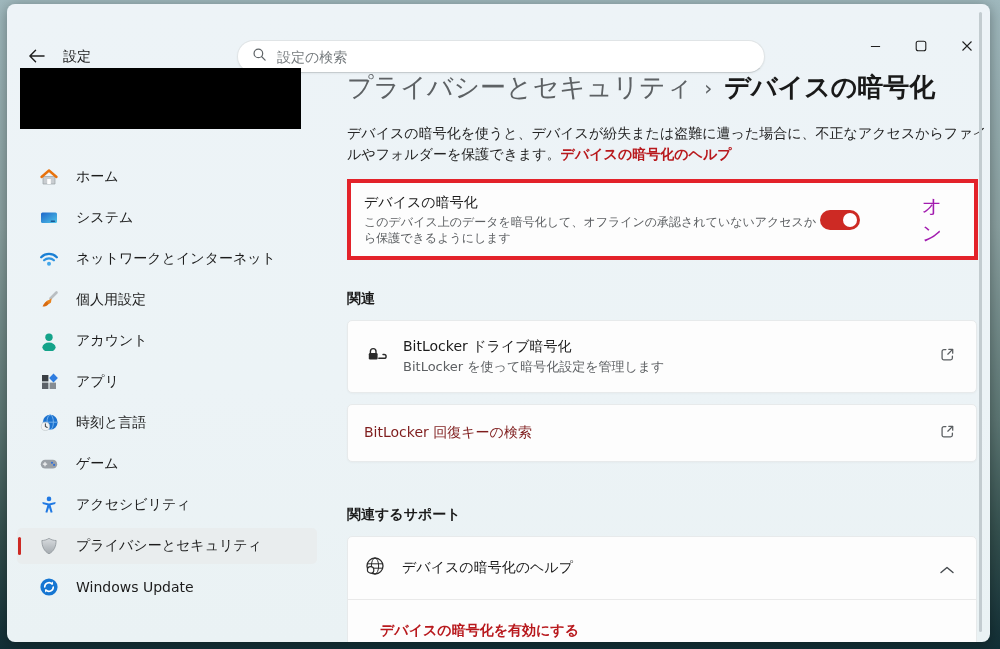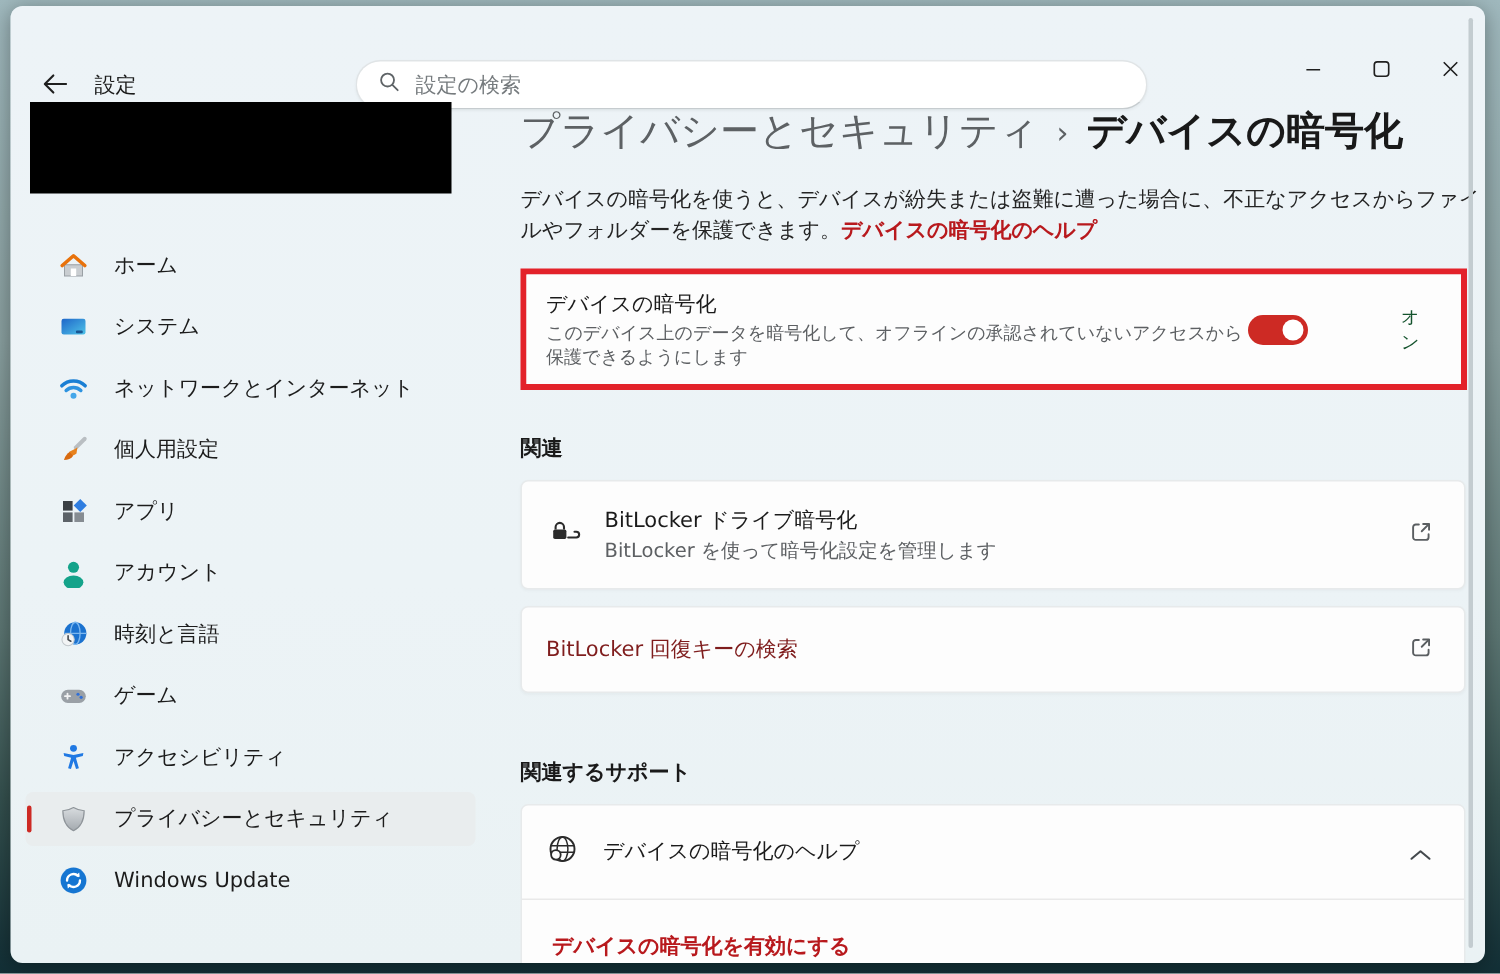--- a/index.html
+++ b/index.html
@@ -53,41 +53,41 @@
 
   .highlight { margin-top:14px; width:631px; border:4px solid var(--highlight-red,#e3222a); background:#fdfdfd; }
   .enc-card { width:100%; height:73px; background:#fdfdfd; display:flex; align-items:center; padding:0 18px 0 13px; }
   .enc-text { width:478px; }
   .enc-title { font-size:14px; color:#1b1b1b; margin-bottom:2px; }
   .enc-sub { font-size:12px; line-height:16px; color:#5d6063; }
   .enc-toggle-zone { margin-left:auto; display:flex; align-items:center; gap:14px; }
   .toggle { width:40px; height:20px; border-radius:10px; background:var(--accent-red,#cd2a24);
     position:relative; cursor:pointer; flex:none; }
   .toggle .knob { position:absolute; right:3px; top:3px; width:14px; height:14px; border-radius:50%; background:#fff; }
-  .toggle-label { font-size:12px; color:#14532d;margin-left:48px; }
+  .toggle-label { font-size:20px; color:#a21caf;margin-left:48px; }
 
   .section-h { font-size:14px; font-weight:bold; color:#1a1a1a; }
   .h-related { margin-top:30px; }
   .h-support { margin-top:44px; }
 
   .card { width:630px; background:#fdfdfd; border:1px solid #e7eaeb; border-radius:5px;
     display:flex; align-items:center; box-shadow:0 1px 2px rgba(0,0,0,.03); }
   .card1 { margin-top:12px; height:73px; padding:0 20px 0 18px; gap:15px; cursor:pointer; }
   .card2 { margin-top:11px; height:58px; padding:0 20px 0 16px; cursor:pointer; }
   .card-title { font-size:14px; color:#1b1b1b; margin-bottom:2px; }
   .card-sub { font-size:13px; color:#5d6063; }
   .card-single { font-size:14px; color:#7f1d1d; }
   .spacer { flex:1; }
 
   .help-card { margin-top:12px; width:630px; background:#fdfdfd; border:1px solid #e7eaeb;
     border-radius:5px; height:160px; overflow:hidden; }
   .help-row { height:62px; display:flex; align-items:center; padding:0 22px 0 16px; gap:16px; cursor:pointer; }
   .help-title { font-size:14px; color:#1b1b1b; }
   .help-divider { height:1px; background:#e9e9e9; margin:0; }
-  .help-link-row { padding:20px 0 0 20px; }
+  .help-link-row { padding:20px 0 0 32px; }
   .help-link { font-size:14px; font-weight:bold; color:var(--link-red,#b8191d); cursor:pointer; }
 
   .scrollbar { position:absolute; right:8px; top:8px; bottom:10px; width:3px;
     border-radius:2px; background:#c3ccd0; }
 </style>
 </head>
 <body>
 
 <div class="window">
 
@@ -176,37 +176,37 @@
                 <path d="M7.2 11.2 C9 10 10.8 10 12.6 8.2 L12 12.4 C10.4 14 8.6 13.8 7 14.4 Z" fill="#e8821d"></path>
                 <path d="M3.6 16.6 C4.6 13.8 5.8 12.4 7.4 11.4 L9.8 13.8 C8.6 15.8 6.2 16.6 3.6 16.6 Z" fill="#d86a10"></path>
               </svg>
             </span>
           <span class="label">個人用設定</span>
         </div>
 
         <div class="nav-item">
           <span class="nav-icon">
               <svg viewBox="0 0 20 20">
+                <circle cx="10" cy="6.2" r="3.7" fill="#14a38a"></circle>
+                <ellipse cx="10" cy="16.2" rx="6.6" ry="4.6" fill="#14a38a"></ellipse>
+              </svg>
+            </span>
+          <span class="label">アカウント</span>
+        </div>
+
+        <div class="nav-item">
+          <span class="nav-icon">
+              <svg viewBox="0 0 20 20">
                 <rect x="3" y="3" width="6.4" height="6.4" fill="#3a3f44"></rect>
                 <rect x="3" y="10.6" width="6.4" height="6.4" fill="#5c6268"></rect>
                 <rect x="10.6" y="10.6" width="6.4" height="6.4" fill="#868c92"></rect>
                 <rect x="11.4" y="2.9" width="6.2" height="6.2" transform="rotate(45 14.5 6)" fill="#2f7de0"></rect>
               </svg>
             </span>
           <span class="label">アプリ</span>
-        </div>
-
-        <div class="nav-item">
-          <span class="nav-icon">
-              <svg viewBox="0 0 20 20">
-                <circle cx="10" cy="6.2" r="3.7" fill="#14a38a"></circle>
-                <ellipse cx="10" cy="16.2" rx="6.6" ry="4.6" fill="#14a38a"></ellipse>
-              </svg>
-            </span>
-          <span class="label">アカウント</span>
         </div>
 
         <div class="nav-item">
           <span class="nav-icon">
               <svg viewBox="0 0 20 20">
                 <circle cx="11.2" cy="9.2" r="7.4" fill="#1b72cf"></circle>
                 <ellipse cx="11.2" cy="9.2" rx="3.2" ry="7.4" fill="none" stroke="#7db8ef" stroke-width="0.9"></ellipse>
                 <path d="M4 9.2 H18.4" stroke="#7db8ef" stroke-width="0.9"></path>
                 <circle cx="6.4" cy="13.4" r="4.1" fill="#f2f4f5" stroke="#c2c8cc" stroke-width="0.7"></circle>
                 <path d="M6.4 10.9 V13.4 L8.2 14.5" stroke="#4a4f54" stroke-width="1.1" fill="none" stroke-linecap="round"></path>

